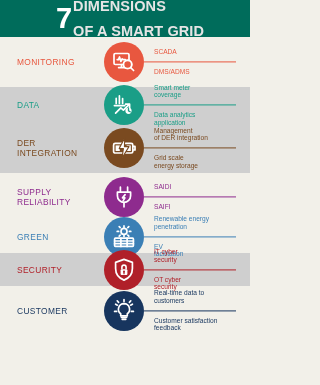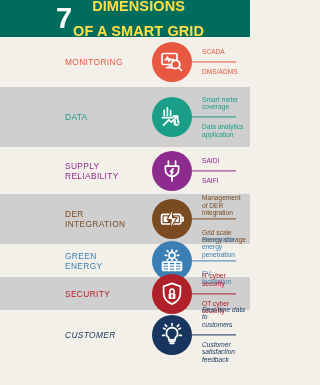--- a/index.html
+++ b/index.html
@@ -17,29 +17,29 @@
     display:flex;align-items:center;justify-content:center;
     box-sizing:border-box;padding-left:10px;
   }
   .header-inner{display:flex;align-items:center;}
   .big-seven{
     color:#ffffff;font-size:29px;font-weight:bold;
     line-height:29px;letter-spacing:-1px;margin-right:2px;
   }
   .header-lines{display:flex;flex-direction:column;justify-content:center;}
   .header-line{
-    color:#fde047;font-size:14.5px;font-weight:bold;
-    line-height:14.5px;letter-spacing:.1px;white-space:nowrap;text-align:center;
+    color:#e5e5e5;font-size:14.5px;font-weight:bold;
+    line-height:14.5px;letter-spacing:.1px;white-space:nowrap;
   }
   .header-line.l2{margin-top:10px;}
 
   
   .row{
     position:relative;width:250px;box-sizing:border-box;
-    display:flex;align-items:center;padding-left:48px;
+    display:flex;align-items:center;
   }
   .row.alt{background:#cfcfcf;}
   .row.norm{background:#f2f0e9;}
 
   .label{
     width:104px;box-sizing:border-box;
     padding-left:17px;padding-right:4px;
     font-size:8.4px;line-height:10px;letter-spacing:.35px;
     text-transform:uppercase;
   }
@@ -104,21 +104,21 @@
        <div class="item top" style="color: rgb(232, 87, 63);">
               <div>SCADA</div>
 
             </div>
           <div class="item bot" style="color: rgb(232, 87, 63);">
               <div>DMS/ADMS</div>
 
             </div>
      </div>
       </div>
-      <div class="row alt" style="height: 60px;">
+      <div class="row alt" style="height: 36px;">
         <div class="label" style="color:#1a9e87">
           <span>DATA</span>
         </div>
      <div class="icon-wrap" style="background:#1a9e87">
           <svg viewBox="0 0 26 26" width="26" height="26">
         <path d="M5.2 11.4v-5M8.4 11.4V3.9M11.6 11.4V6.6" stroke="#fff" fill="none" stroke-width="1.7" stroke-linecap="round" stroke-linejoin="round"></path>
         <path d="M3.4 13.6h10.4" stroke="#fff" fill="none" stroke-width="1.7" stroke-linecap="round" stroke-linejoin="round"></path>
         <path d="M4.6 21.2l5.2-5.3 2.6 2.3 5.6-5.6" stroke="#fff" fill="none" stroke-width="1.7" stroke-linecap="round" stroke-linejoin="round"></path>
         <path d="M14.6 12.2h4v4" stroke="#fff" fill="none" stroke-width="1.7" stroke-linecap="round" stroke-linejoin="round"></path>
         <circle cx="17.5" cy="18.8" r="3.1" fill="#fff"></circle>
@@ -130,45 +130,20 @@
        <div class="item top" style="color: rgb(26, 158, 135);">
               <div>Smart meter</div>
               <div>coverage</div>
             </div>
           <div class="item bot" style="color: rgb(26, 158, 135);">
               <div>Data analytics</div>
               <div>application</div>
             </div>
      </div>
       </div>
-      <div class="row norm" style="height: 47px;">
-        <div class="label" style="color:#8e2b8e">
-          <span>SUPPLY</span>
-          <span>RELIABILITY</span>
-        </div>
-     <div class="icon-wrap" style="background:#8e2b8e">
-          <svg viewBox="0 0 26 26" width="26" height="26">
-        <path d="M9.4 3.2v4.2M16.6 3.2v4.2" stroke="#fff" fill="none" stroke-width="1.7" stroke-linecap="round" stroke-linejoin="round"></path>
-        <path d="M6.4 8.2h13.2v3.6a6.6 6.6 0 0 1-13.2 0z" stroke="#fff" fill="none" stroke-width="1.7" stroke-linecap="round" stroke-linejoin="round"></path>
-        <path d="M13 18.4v4.4" stroke="#fff" fill="none" stroke-width="1.7" stroke-linecap="round" stroke-linejoin="round"></path>
-        <path d="M14.1 10.6l-2.6 3.3h2.4l-1.8 3" stroke="#fff" fill="none" stroke-width="1.7" stroke-linecap="round" stroke-linejoin="round"></path>
-      </svg>
-        </div>
-     <div class="items">
-       <div class="connector" style="background:#8e2b8e"></div>
-       <div class="item top" style="color: rgb(142, 43, 142);">
-              <div>SAIDI</div>
-
-            </div>
-          <div class="item bot" style="color: rgb(142, 43, 142);">
-              <div>SAIFI</div>
-
-            </div>
-     </div>
-      </div>
       <div class="row alt" style="height: 50px;">
         <div class="label" style="color:#7a4a20">
           <span>DER</span>
           <span>INTEGRATION</span>
         </div>
      <div class="icon-wrap" style="background:#7a4a20">
           <svg viewBox="0 0 26 26" width="26" height="26">
         <rect x="2.6" y="8.4" width="19.2" height="9.6" rx="1.6" stroke="#fff" fill="none" stroke-width="1.7" stroke-linecap="round" stroke-linejoin="round"></rect>
         <path d="M22.6 11.4h1.4v3.6h-1.4" stroke="#fff" fill="none" stroke-width="1.7" stroke-linecap="round" stroke-linejoin="round"></path>
         <rect x="4.6" y="10.4" width="4.2" height="5.6" fill="#fff"></rect>
@@ -181,24 +156,48 @@
        <div class="item top" style="color: rgb(122, 74, 32);">
               <div>Management</div>
               <div>of DER integration</div>
             </div>
           <div class="item bot" style="color: rgb(122, 74, 32);">
               <div>Grid scale</div>
               <div>energy storage</div>
             </div>
      </div>
       </div>
+      <div class="row norm" style="height: 47px;">
+        <div class="label" style="color:#8e2b8e">
+          <span>SUPPLY</span>
+          <span>RELIABILITY</span>
+        </div>
+     <div class="icon-wrap" style="background:#8e2b8e">
+          <svg viewBox="0 0 26 26" width="26" height="26">
+        <path d="M9.4 3.2v4.2M16.6 3.2v4.2" stroke="#fff" fill="none" stroke-width="1.7" stroke-linecap="round" stroke-linejoin="round"></path>
+        <path d="M6.4 8.2h13.2v3.6a6.6 6.6 0 0 1-13.2 0z" stroke="#fff" fill="none" stroke-width="1.7" stroke-linecap="round" stroke-linejoin="round"></path>
+        <path d="M13 18.4v4.4" stroke="#fff" fill="none" stroke-width="1.7" stroke-linecap="round" stroke-linejoin="round"></path>
+        <path d="M14.1 10.6l-2.6 3.3h2.4l-1.8 3" stroke="#fff" fill="none" stroke-width="1.7" stroke-linecap="round" stroke-linejoin="round"></path>
+      </svg>
+        </div>
+     <div class="items">
+       <div class="connector" style="background:#8e2b8e"></div>
+       <div class="item top" style="color: rgb(142, 43, 142);">
+              <div>SAIDI</div>
+
+            </div>
+          <div class="item bot" style="color: rgb(142, 43, 142);">
+              <div>SAIFI</div>
+
+            </div>
+     </div>
+      </div>
       <div class="row norm" style="height: 33px;">
         <div class="label" style="color:#3b7fb5">
           <span>GREEN</span>
-          <span>ENERGY</span>
         </div>
      <div class="icon-wrap" style="background:#3b7fb5">
           <svg viewBox="0 0 26 26" width="26" height="26">
         <circle cx="13" cy="7.4" r="3" stroke="#fff" fill="none" stroke-width="1.7" stroke-linecap="round" stroke-linejoin="round"></circle>
         <path d="M13 1.9v1.6M13 11.3v1.1M7.6 7.4H6.2M19.8 7.4h-1.4M9.2 3.6L8.2 2.6M17.8 2.6l-1 1M9.2 11.2l-1 1M17.8 12.2l-1-1" stroke="#fff" fill="none" stroke-width="1.7" stroke-linecap="round" stroke-linejoin="round"></path>
         <rect x="3.6" y="14.2" width="18.8" height="8.2" rx="0.8" stroke="#fff" fill="none" stroke-width="1.7" stroke-linecap="round" stroke-linejoin="round"></rect>
         <path d="M9.9 14.2v8.2M16.1 14.2v8.2M3.6 17h18.8M3.6 19.7h18.8" stroke="#fff" fill="none" stroke-width="1.7" stroke-linecap="round" stroke-linejoin="round"></path>
       </svg>
         </div>
      <div class="items">
@@ -231,21 +230,21 @@
        <div class="item top" style="color: rgb(176, 32, 41);">
               <div>IT cyber</div>
               <div>security</div>
             </div>
           <div class="item bot" style="color: rgb(176, 32, 41);">
               <div>OT cyber</div>
               <div>security</div>
             </div>
      </div>
       </div>
-      <div class="row norm" style="height: 49px; font-style: italic;">
+      <div class="row norm" style="height: 49px;">
         <div class="label" style="color:#17355e">
           <span>CUSTOMER</span>
         </div>
      <div class="icon-wrap" style="background:#17355e">
           <svg viewBox="0 0 26 26" width="26" height="26">
         <path d="M13 5.6a5.6 5.6 0 0 0-3.3 10.1v2.1h6.6v-2.1A5.6 5.6 0 0 0 13 5.6z" stroke="#fff" fill="none" stroke-width="1.7" stroke-linecap="round" stroke-linejoin="round"></path>
         <path d="M10.4 19.3h5.2M11.2 21.3h3.6" stroke="#fff" fill="none" stroke-width="1.7" stroke-linecap="round" stroke-linejoin="round"></path>
         <path d="M13 1.6v2M4.6 6.2l1.8 1M21.4 6.2l-1.8 1M3.6 13.4h2M22.4 13.4h-2M6.2 2.8l1.4 1.6M19.8 2.8l-1.4 1.6" stroke="#fff" fill="none" stroke-width="1.7" stroke-linecap="round" stroke-linejoin="round"></path>
       </svg>
         </div>

